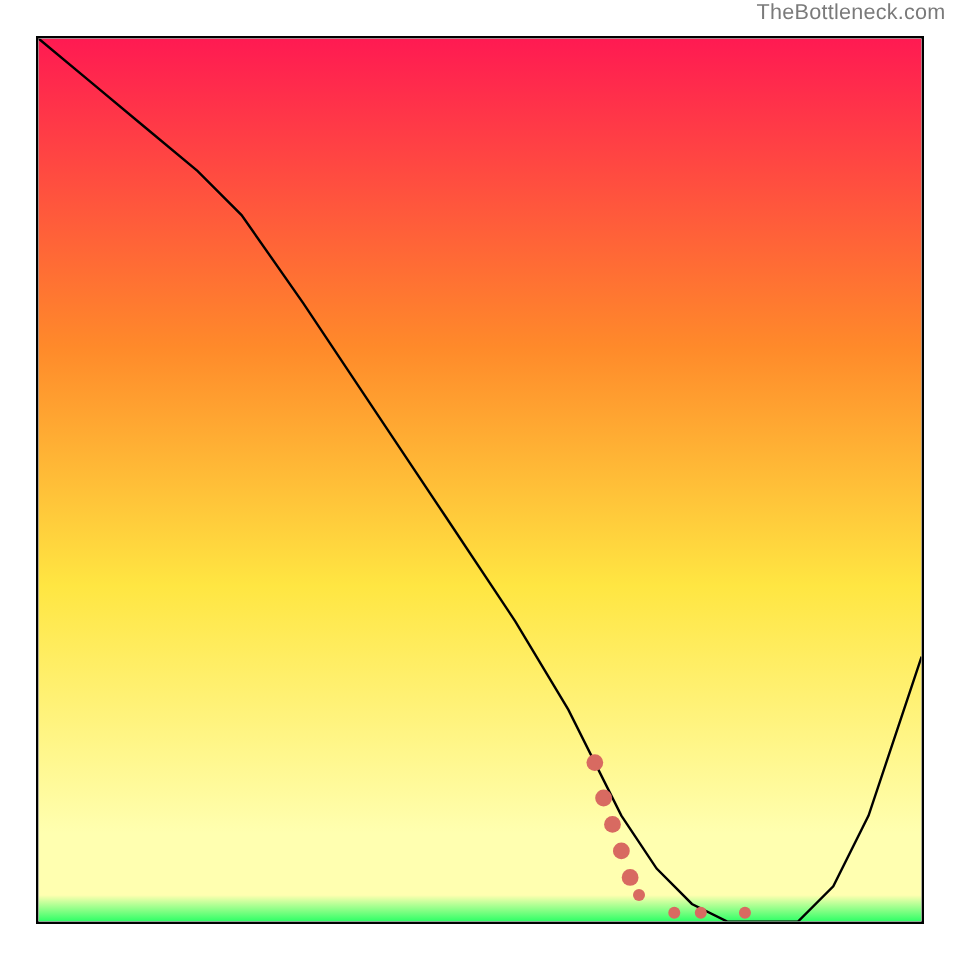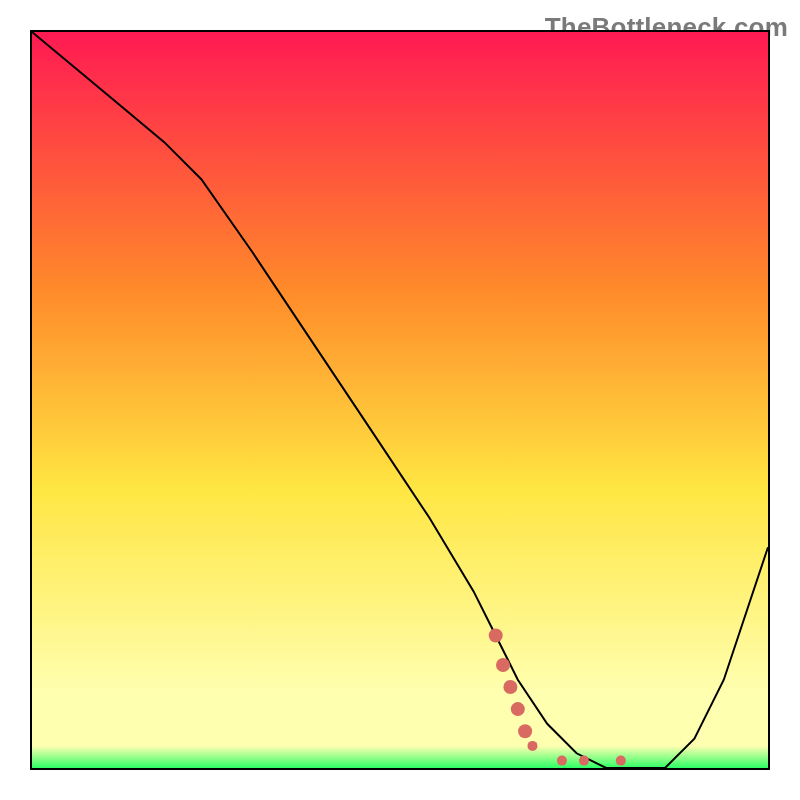--- a/index.html
+++ b/index.html
@@ -1,17 +1,17 @@
 <!DOCTYPE html>
 <html><head>
 <meta charset="utf-8">
 <style>
   html,body{margin:0;padding:0;width:800px;height:800px;overflow:hidden;background:#fff;font-family:Arial,Helvetica,sans-serif}
   .stage{position:relative;width:800px;height:800px}
-  .watermark{position:absolute;top:12px;right:12px;color:#7a7a7a;font-size:26px;font-weight:700;letter-spacing:.2px}
+  .watermark{position:absolute;top:0;right:12px;color:#7a7a7a;font-size:18px;font-weight:400;letter-spacing:.2px}
   .plot{position:absolute;left:30px;top:30px;width:740px;height:740px;border:2px solid #000;box-sizing:border-box;overflow:hidden}
   svg{display:block}
 </style>
 </head>
 <body>
 
 <div class="stage">
   <div class="watermark">TheBottleneck.com</div>
   <div class="plot">
     <svg id="svg" width="736" height="736" viewBox="0 0 736 736">

